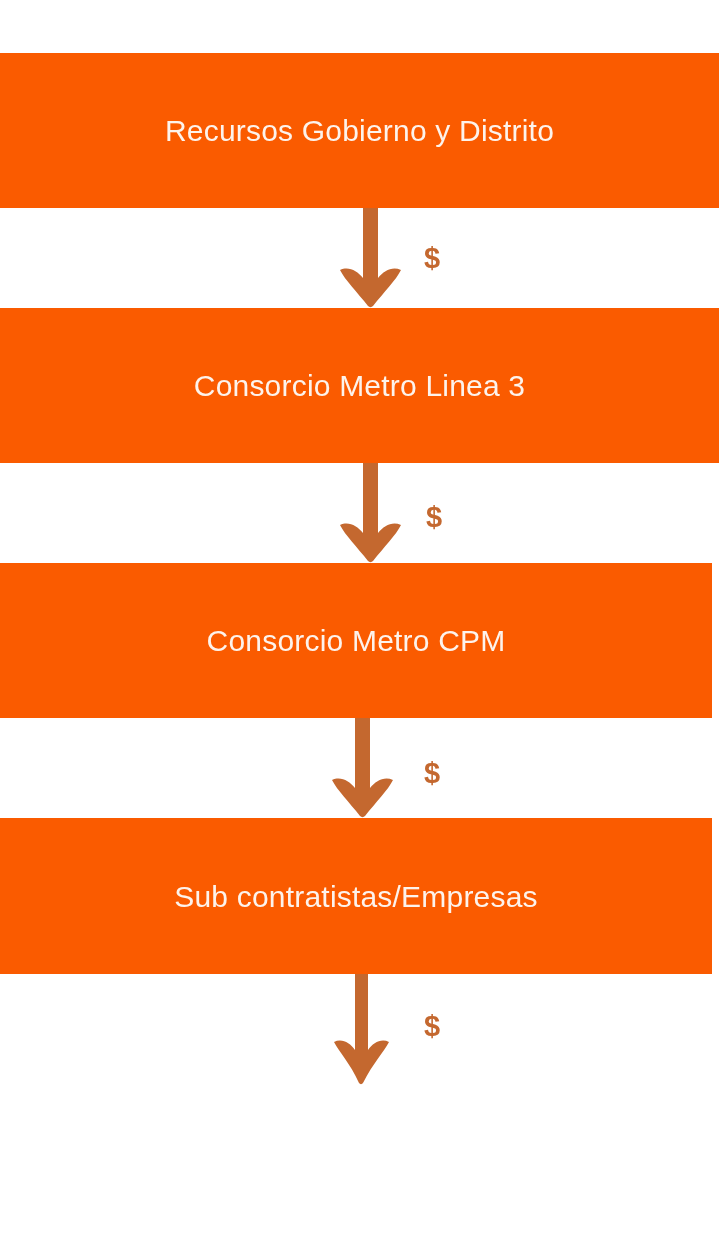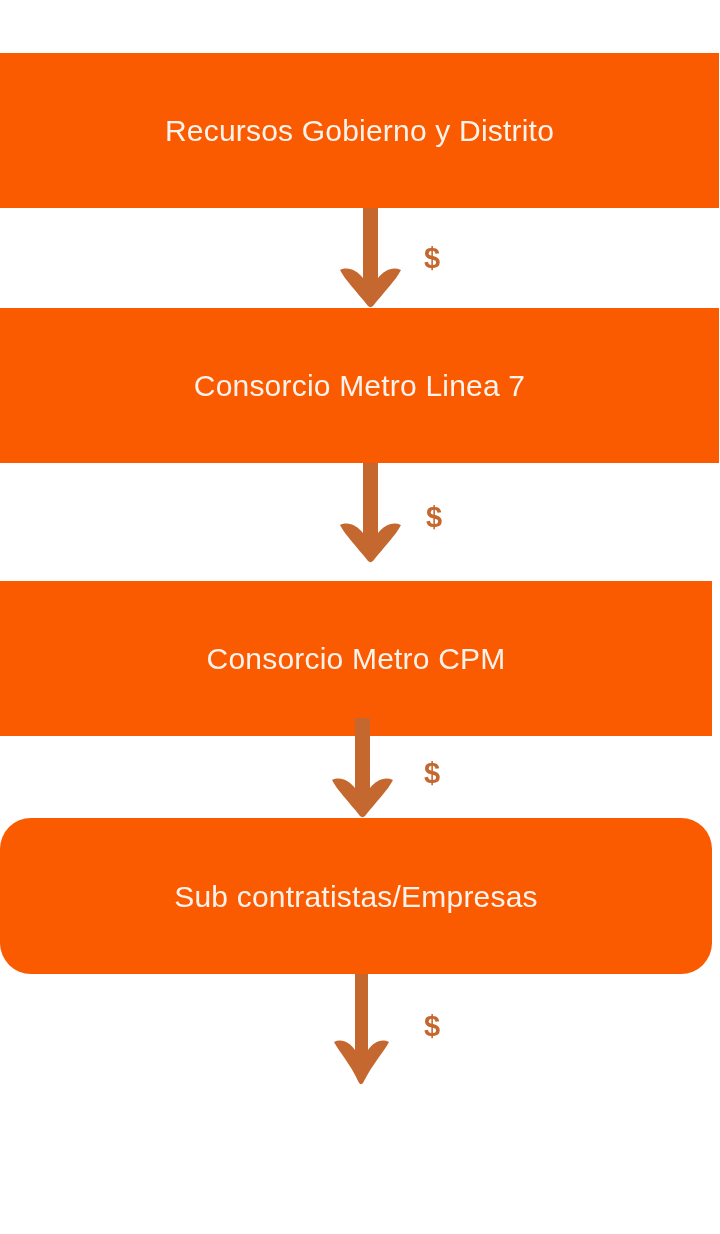--- a/index.html
+++ b/index.html
@@ -36,22 +36,22 @@
     font-size: 30px;
     font-weight: 400;
     letter-spacing: 0.2px;
     line-height: 1.1;
     text-align: right;
     white-space: nowrap;
   }
 
   .box-1 { top: 53px;   height: 155px; width: 719px; }
   .box-2 { top: 308px;  height: 155px; width: 719px; }
-  .box-3 { top: 563px;  height: 155px; width: 712px; margin-top: 18px; }
-  .box-4 { top: 818px;  height: 156px; width: 712px; border-radius: 31px; }
+  .box-3 { top: 563px;  height: 155px; width: 712px; }
+  .box-4 { top: 818px;  height: 156px; width: 712px; }
   .box-5 { top: 1085px; height: 149px; width: 720px; }
 
   
   .connector {
     position: absolute;
     left: 0;
     width: 720px;
   }
   .conn-1 { top: 208px; height: 100px; }
   .conn-2 { top: 463px; height: 100px; }
@@ -88,21 +88,21 @@
 
   <div class="connector conn-1">
     <svg class="arrow-svg" width="720" height="100" viewBox="0 0 720 100">
       <rect x="363" y="0" width="15" height="68" fill="#c4682f"></rect>
       <path d="M 340 62 C 349 58 357 63 363 70 L 363 62 L 378 62 L 378 70 C 384 63 392 58 401 62 C 396 72 384 84 373 98 C 371.5 99.5 369.5 99.5 368 98 C 357 84 345 72 340 62 Z" fill="#c4682f"></path>
     </svg>
     <span class="money-label">$</span>
   </div>
 
   <div class="flow-box box-2">
-    <span class="flow-box-label">Consorcio Metro Linea 7</span>
+    <span class="flow-box-label">Consorcio Metro Linea 3</span>
   </div>
 
   <div class="connector conn-2">
     <svg class="arrow-svg" width="720" height="100" viewBox="0 0 720 100">
       <rect x="363" y="0" width="15" height="68" fill="#c4682f"></rect>
       <path d="M 340 62 C 349 58 357 63 363 70 L 363 62 L 378 62 L 378 70 C 384 63 392 58 401 62 C 396 72 384 84 373 98 C 371.5 99.5 369.5 99.5 368 98 C 357 84 345 72 340 62 Z" fill="#c4682f"></path>
     </svg>
     <span class="money-label">$</span>
   </div>
 

